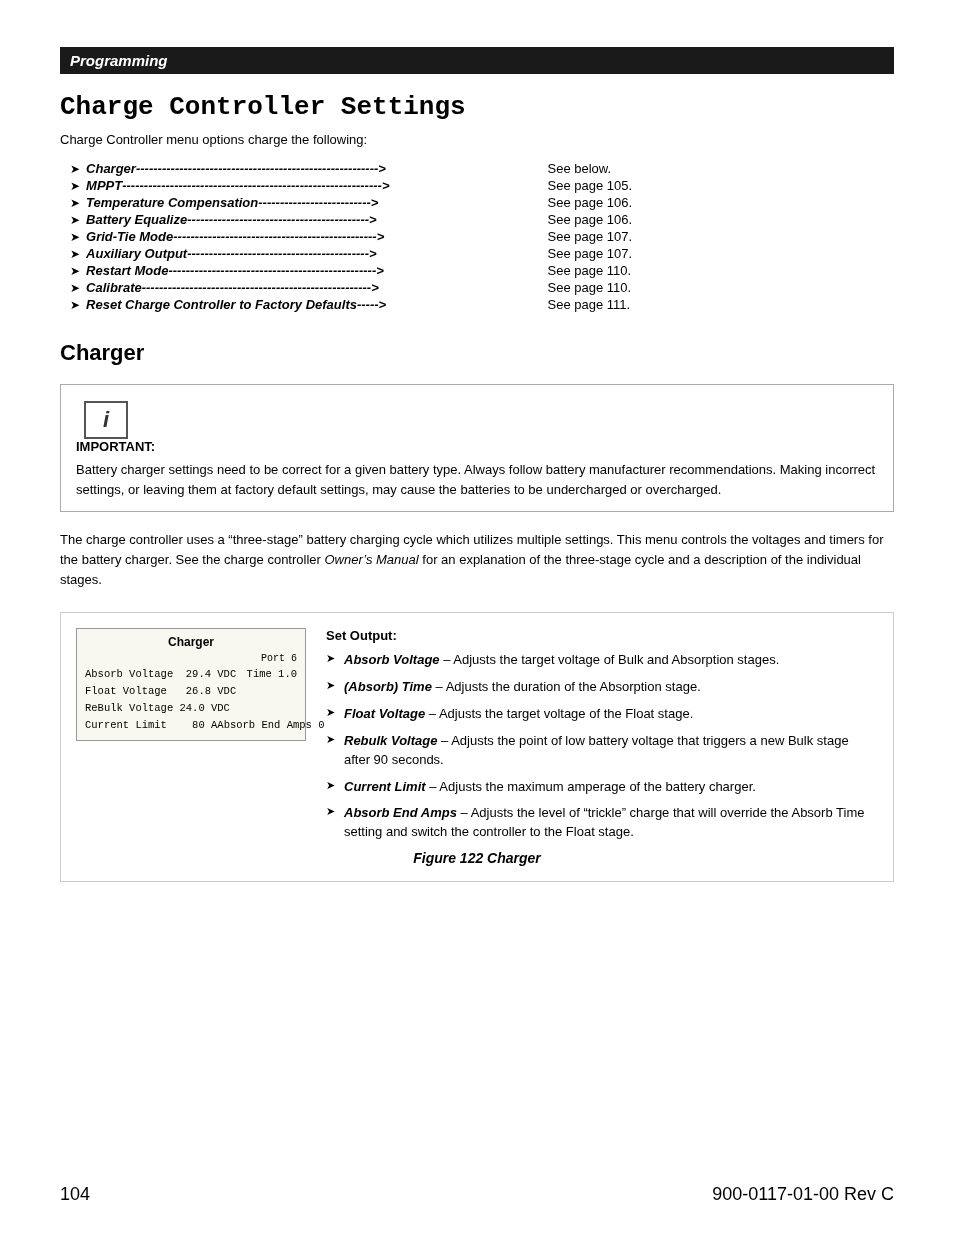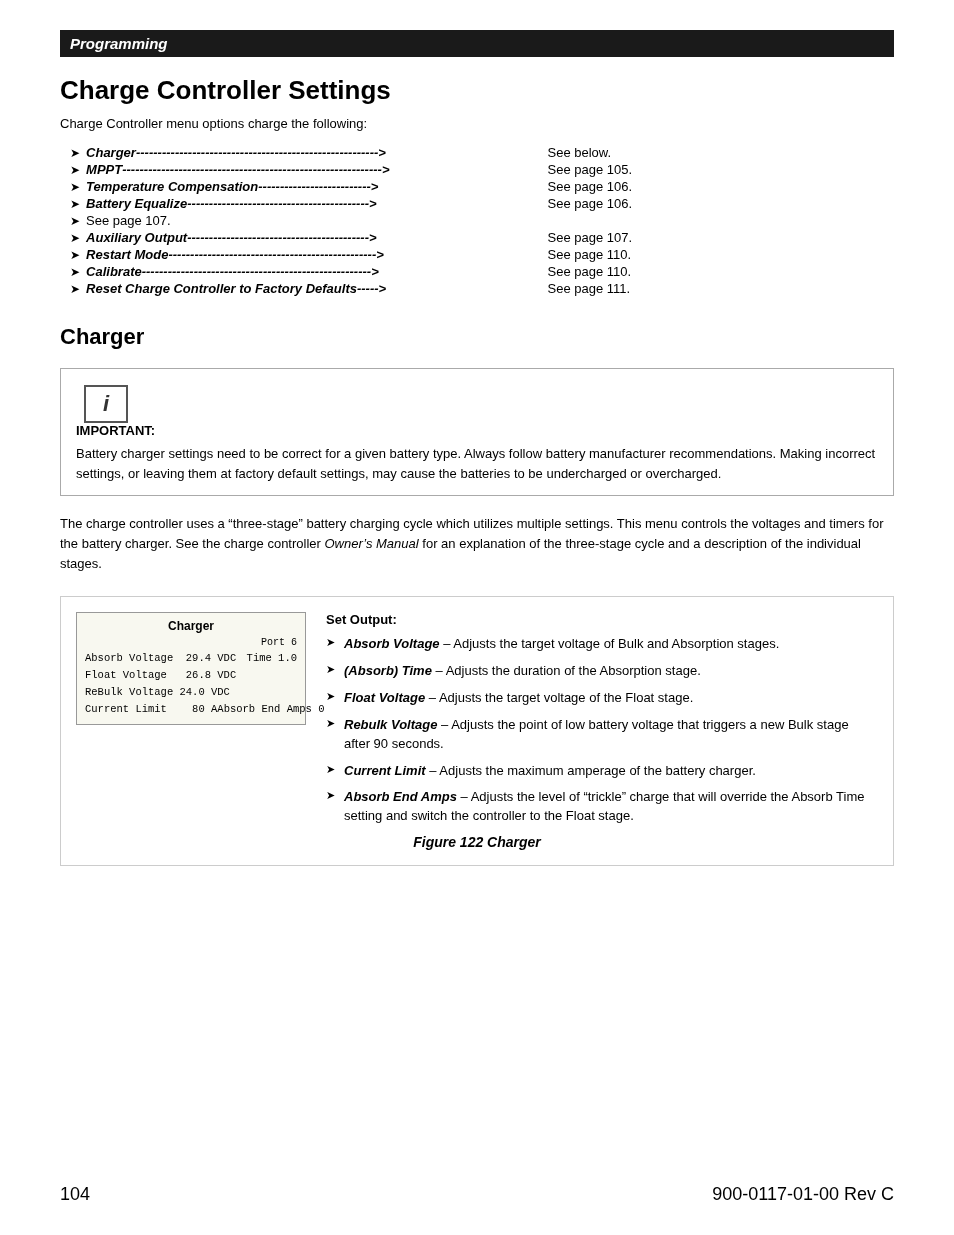--- a/index.html
+++ b/index.html
@@ -9,41 +9,41 @@
       background: #fff;
       color: #000;
       width: 954px;
       min-height: 1235px;
       padding: 0;
     }
 
     .page {
       width: 954px;
       min-height: 1235px;
-      padding: 30px 60px 40px 60px;
+      padding: 47px 60px 40px 60px;
       position: relative;
     }
 
     
     .programming-bar {
       background: #1a1a1a;
       color: #fff;
       font-size: 15px;
       font-weight: bold;
       padding: 5px 10px;
       margin-bottom: 18px;
       font-style: italic;
     }
 
     
     .page-title {
       font-size: 26px;
       font-weight: 900;
       margin-bottom: 10px;
-      font-family: Liberation Sans, sans-serif;
+      font-family: Liberation Mono, monospace;
     }
 
     .intro-text {
       font-size: 13px;
       margin-bottom: 14px;
     }
 
     
     .section-heading {
       font-size: 22px;
@@ -253,20 +253,24 @@
       <div class="menu-row" style="display: flex; align-items: baseline; margin-bottom: 2px; font-size: 13px;">
         <span style="margin-right: 6px; font-size: 12px;">➤</span>
         <span style="display: inline-flex; width: 56%;">
           <span style="font-weight: bold; font-style: italic;">Battery Equalize</span>
           <span style="font-weight: bold; font-style: italic;">------------------------------------------&gt;</span>
         </span>
         <span>See page 106.</span>
       </div>
       <div class="menu-row" style="display: flex; align-items: baseline; margin-bottom: 2px; font-size: 13px;">
         <span style="margin-right: 6px; font-size: 12px;">➤</span>
+        <span style="display: inline-flex; width: 56%;">
+          <span style="font-weight: bold; font-style: italic;">Grid-Tie Mode</span>
+          <span style="font-weight: bold; font-style: italic;">-----------------------------------------------&gt;</span>
+        </span>
         <span>See page 107.</span>
       </div>
       <div class="menu-row" style="display: flex; align-items: baseline; margin-bottom: 2px; font-size: 13px;">
         <span style="margin-right: 6px; font-size: 12px;">➤</span>
         <span style="display: inline-flex; width: 56%;">
           <span style="font-weight: bold; font-style: italic;">Auxiliary Output</span>
           <span style="font-weight: bold; font-style: italic;">------------------------------------------&gt;</span>
         </span>
         <span>See page 107.</span>
       </div>

